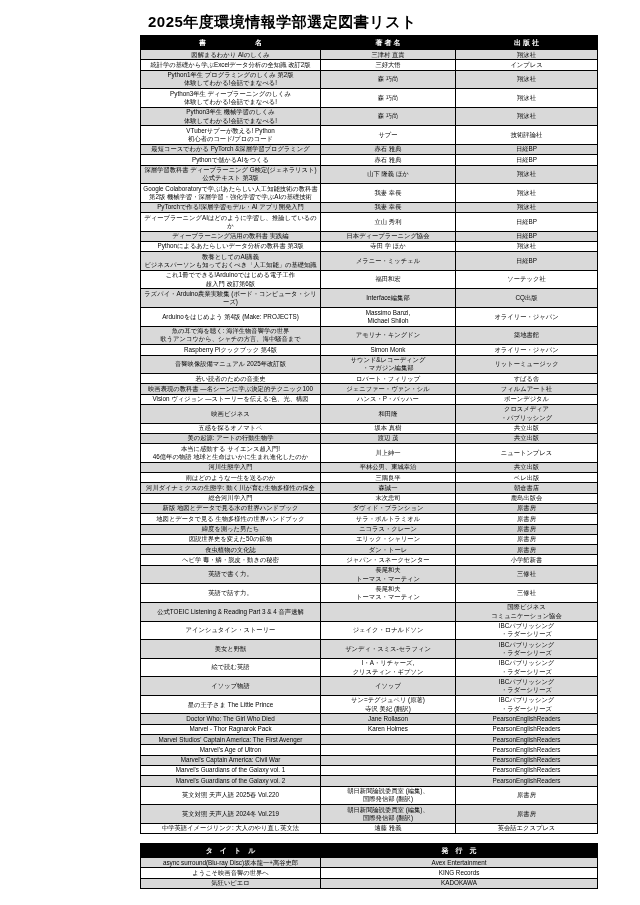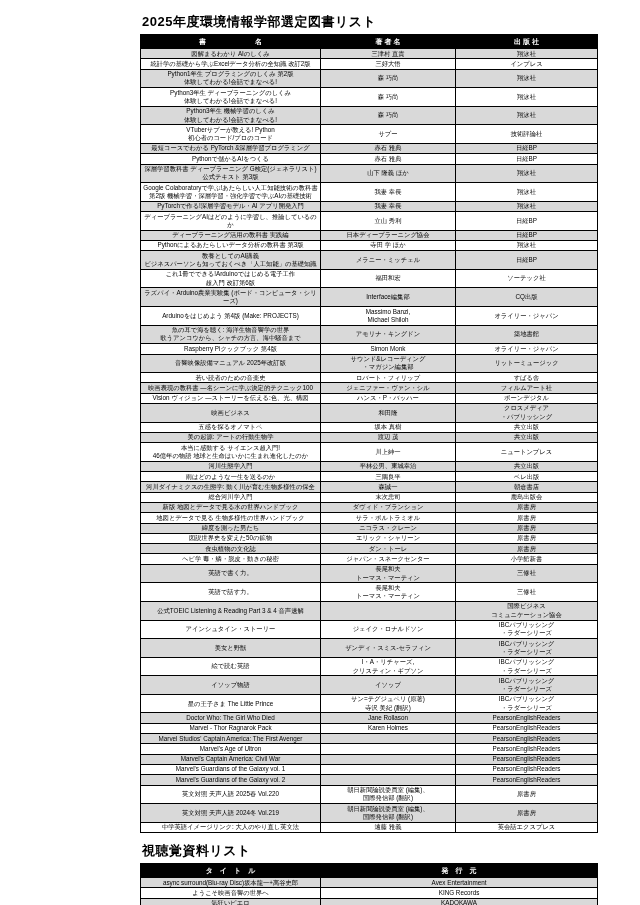--- a/index.html
+++ b/index.html
@@ -2,21 +2,21 @@
 <html><head>
 <meta charset="utf-8">
 <style>
   html,body{margin:0;padding:0;}
   body{
     width:640px;height:905px;overflow:hidden;background:#ffffff;color:#000;
     font-family:"Liberation Sans","DejaVu Sans",sans-serif;position:relative;
   }
   .page{position:absolute;top:13px;left:140px;width:460px;}
   .list-title{
-    font-size:13px;font-weight:bold;margin:0 0 3px 2px;letter-spacing:0.5px;
+    font-size:15px;font-weight:bold;margin:0 0 3px 8px;letter-spacing:0.5px;
     white-space:nowrap;
   }
   table{
     border-collapse:collapse;table-layout:fixed;width:457px;
     border:1.5px solid #000;background:#fff;
   }
   th{
     background:#000;color:#fff;font-size:7px;font-weight:bold;
     padding:1.5px 0;border:1px solid #000;text-align:center;
     white-space:pre;overflow:hidden;
@@ -352,21 +352,20 @@
         </tr>
         <tr>
           <td>中学英語イメージリンク: 大人のやり直し英文法</td>
           <td>遠藤 雅義</td>
           <td>英会話エクスプレス</td>
         </tr>
       </tbody>
   </table>
 
   <div class="av-section">
-    <div class="list-title">視聴覚資料リスト</div>
 
     <table>
       <colgroup>
         <col style="width:180px">
         <col style="width:277px">
       </colgroup>
       <thead>
         <tr>
             <th>タ　イ　ト　ル</th>
             <th>発　行　元</th>

